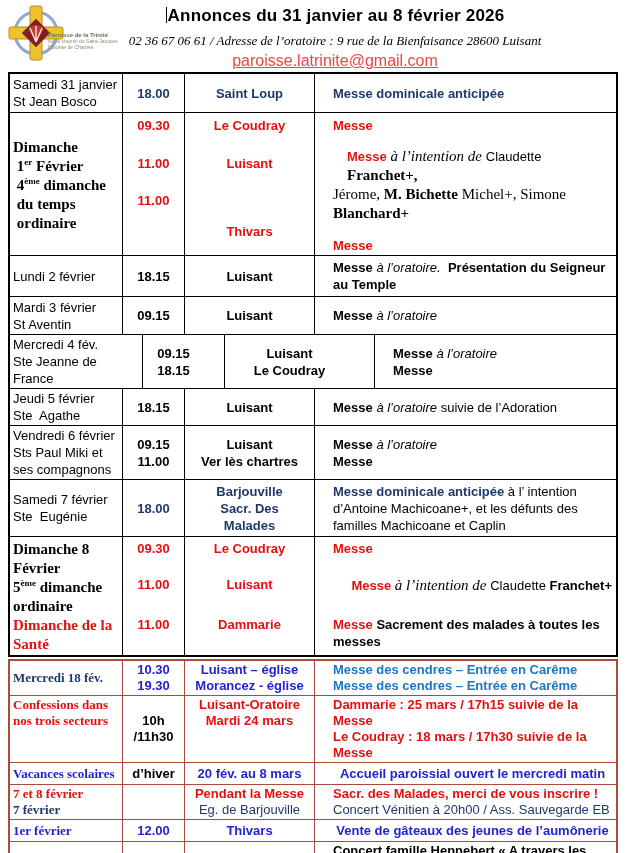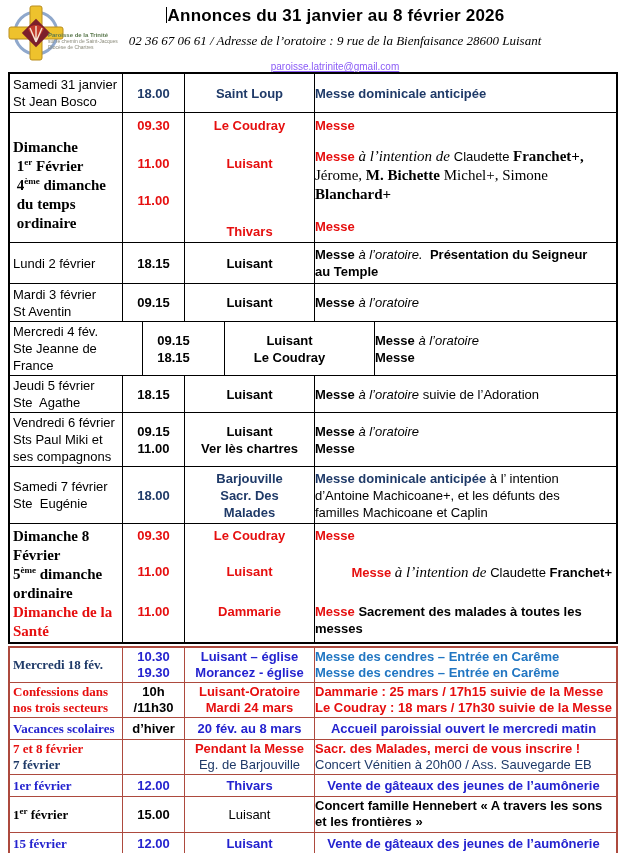--- a/index.html
+++ b/index.html
@@ -16,33 +16,33 @@
   
   .header{position:relative;height:70px}
   .logo{position:absolute;left:8px;top:2px;width:118px;height:62px}
   .logo-text{position:absolute;left:40px;top:30px;line-height:6px}
   .logo-l1{font-size:6px;font-weight:bold;color:#5c7a4f}
   .logo-l2,.logo-l3{font-size:5px;color:#8a8a7a}
   .titles{position:absolute;left:44px;right:0;top:6px;text-align:center}
   .doc-title{font-size:17px;font-weight:bold;letter-spacing:.2px}
   .cursor{display:inline-block;width:1px;height:16px;background:#000;margin-right:1px;vertical-align:-2px}
   .subtitle{margin-top:7px;font-family:"Liberation Serif",serif;font-style:italic;font-size:13px}
-  .email{display:inline-block;margin-top:12px;font-size:10px;color:#8b5cf6;text-decoration:underline;cursor:pointer}
+  .email{display:inline-block;margin-top:3px;font-size:16px;color:#ef4444;text-decoration:underline;cursor:pointer}
   
   .tbl{margin:0 8px;border:2px solid var(--bcol);width:610px}
   #main-table{--bcol:#000;margin-top:2px}
   #bottom-table{--bcol:var(--bred);margin-top:2px}
   .trow{display:flex;border-top:1px solid var(--bcol)}
   .trow:first-child{border-top:none}
   .cell{padding:1px 4px;display:flex;flex-direction:column;overflow:hidden}
   .cell + .cell{border-left:1px solid var(--bcol)}
   .c-date{width:112px;padding-left:3px}
   .c-time{width:62px}
   .c-place{width:130px}
-  .c-desc{flex:1;padding-left:0}
+  .c-desc{flex:1;padding-left:18px}
   .ac{align-items:center;text-align:center}
   .vc{justify-content:center}
   .line{line-height:17px;white-space:pre-wrap}
   #bottom-table .line{line-height:16px}
   
   .tk-b{font-weight:bold}
   .tk-i{font-style:italic}
   .tk-serif{font-family:"Liberation Serif",serif}
   .tk-lg{font-size:15px;line-height:19px}
   .tk-red{color:var(--red)}
@@ -108,21 +108,21 @@
           <div class="line tk-b tk-red" style="margin-top: 21px;"><span>11.00</span></div>
           <div class="line tk-b tk-red" style="margin-top: 20px;"><span>11.00</span></div>
         </div>
         <div class="cell c-place ac">
           <div class="line tk-b tk-red" style="margin-top: 3px;"><span>Le Coudray</span></div>
           <div class="line tk-b tk-red" style="margin-top: 21px;"><span>Luisant</span></div>
           <div class="line tk-b tk-red" style="margin-top: 51px;"><span>Thivars</span></div>
         </div>
         <div class="cell c-desc">
           <div class="line tk-b tk-red" style="margin-top: 3px;"><span>Messe</span></div>
-          <div class="line" style="margin-top: 13px;"><span class="tk-b tk-red">Messe </span><span class="tk-i tk-serif tk-lg">à l’intention de </span><span>Claudette </span><span class="tk-b tk-serif tk-lg">Franchet+,</span></div>
+          <div class="line" style="margin-top: 13px; margin-left: 14px;"><span class="tk-b tk-red">Messe </span><span class="tk-i tk-serif tk-lg">à l’intention de </span><span>Claudette </span><span class="tk-b tk-serif tk-lg">Franchet+,</span></div>
           <div class="line"><span class="tk-serif tk-lg">Jérome, </span><span class="tk-b tk-serif tk-lg">M. Bichette </span><span class="tk-serif tk-lg">Michel+, </span><span class="tk-serif tk-lg">Simone</span></div>
           <div class="line tk-b tk-serif tk-lg"><span>Blanchard+</span></div>
           <div class="line tk-b tk-red" style="margin-top: 14px;"><span>Messe</span></div>
         </div>
       </div>
       <div class="trow" style="min-height: 41px;">
         <div class="cell c-date vc">
           <div class="line"><span>Lundi 2 février</span></div>
         </div>
         <div class="cell c-time ac vc">

